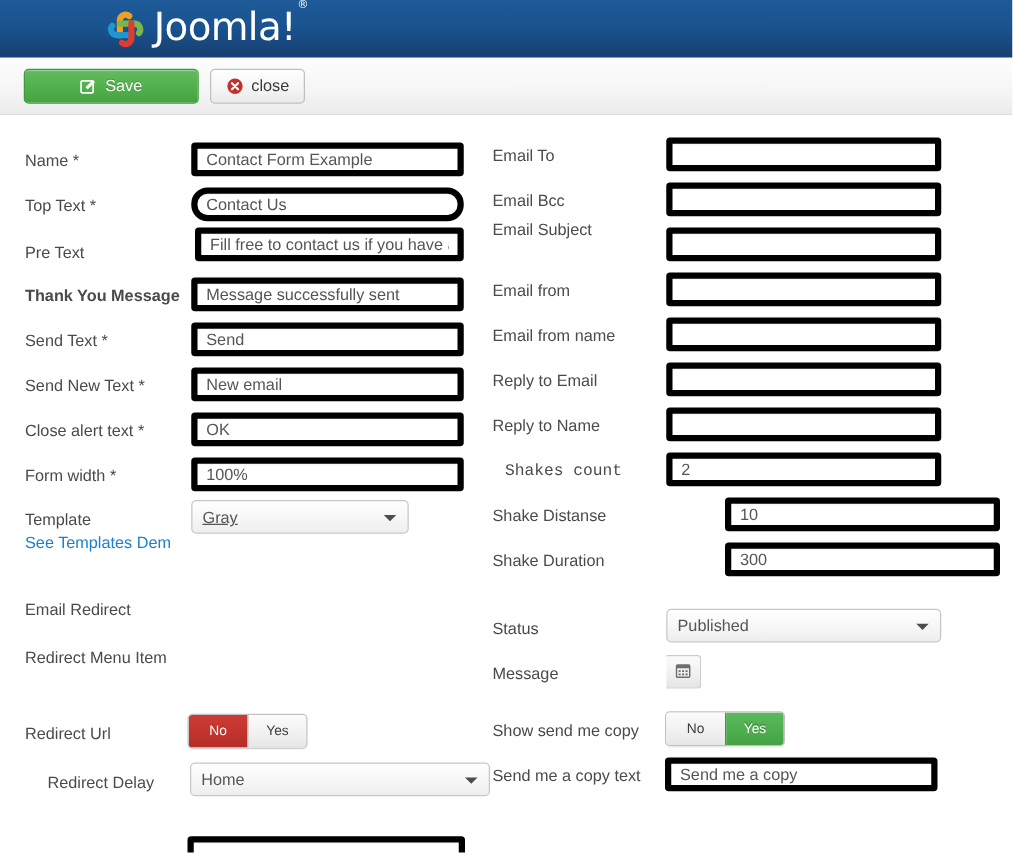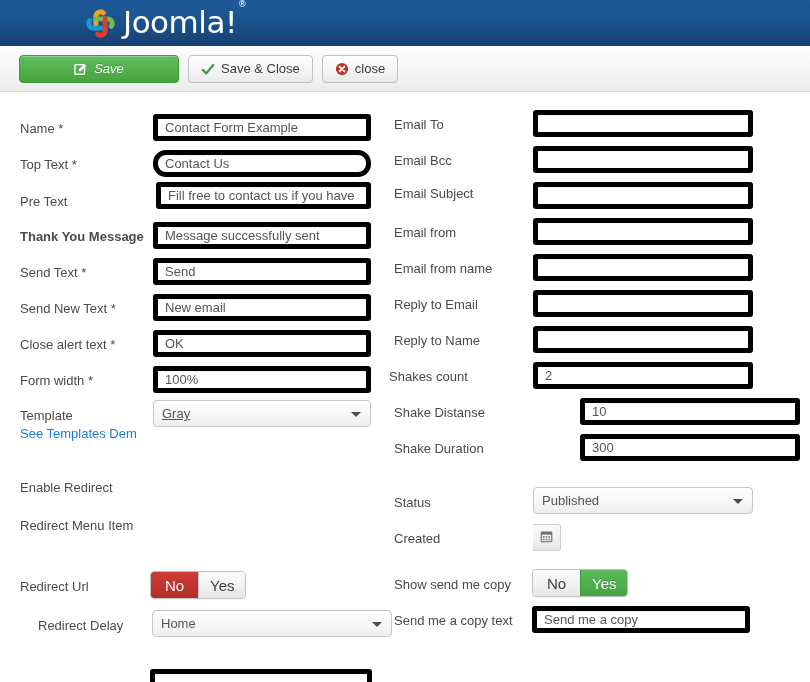--- a/index.html
+++ b/index.html
@@ -60,27 +60,26 @@
     justify-content: center;
     gap: 6px;
     font-size: 13px;
     cursor: pointer;
     padding: 0 12px;
     border: 1px solid #bfbfbf;
     user-select: none;
     white-space: nowrap;
   }
   .tb-btn.primary {
-    width: 160px;
+    width: 140px;
     background: linear-gradient(to bottom, #62bb5e 0%, #51b04c 55%, #45a341 100%);
     border-color: #3f9a3c;
     color: #ffffff;
     text-shadow: 0 -1px 0 rgba(0,0,0,.22);
     box-shadow: inset 0 1px 0 rgba(255,255,255,.3);
-    font-style: italic;
   }
   .tb-btn.light {
     background: linear-gradient(to bottom, #ffffff 0%, #f4f4f4 60%, #e9e9e9 100%);
     color: #3a3a3a;
     box-shadow: inset 0 1px 0 #ffffff;
   }
   .tb-ico { display: inline-flex; align-items: center; }
 
   
   #form-body { position: relative; height: 590px; }
@@ -148,21 +147,21 @@
     overflow: hidden;
     border: 1px solid #c2c2c2;
     height: 28px;
     box-shadow: 0 1px 1px rgba(0,0,0,.05);
   }
   .toggle .opt {
     min-width: 47px;
     display: flex;
     align-items: center;
     justify-content: center;
-    font-size: 15px;
+    font-size: 11px;
     cursor: pointer;
     user-select: none;
     padding: 0 11px;
     background: linear-gradient(to bottom, #fbfbfb 0%, #f0f0f0 60%, #e6e6e6 100%);
     color: #3d3d3d;
   }
   .toggle .opt + .opt { border-left: 1px solid #c8c8c8; }
   .toggle .opt.on-red {
     background: linear-gradient(to bottom, #cf3b34 0%, #c0332d 60%, #b32d28 100%);
     color: #ffffff;
@@ -229,28 +228,20 @@
   <div class="tb-btn primary">
     <span class="tb-ico">
       <svg width="14" height="14" viewBox="0 0 16 16">
         <rect x="1" y="3" width="11" height="11" rx="1.3" fill="none" stroke="#ffffff" stroke-width="1.6"></rect>
         <path d="M7 11 L13.8 4.2 l-2-2 L5 9 Z" fill="#ffffff"></path>
       </svg>
     </span>
     <span>Save</span>
   </div>
 
-  <div class="tb-btn light">
-    <span class="tb-ico">
-      <svg width="14" height="14" viewBox="0 0 16 16">
-        <path d="M2 9 L6 13 L14 3.5" fill="none" stroke="#3c9c38" stroke-width="2.6" stroke-linecap="round" stroke-linejoin="round"></path>
-      </svg>
-    </span>
-    <span>Save &amp; Close</span>
-  </div>
 
   <div class="tb-btn light">
     <span class="tb-ico">
       <svg width="14" height="14" viewBox="0 0 16 16">
         <circle cx="8" cy="8" r="7" fill="#c0332d"></circle>
         <path d="M5.2 5.2 L10.8 10.8 M10.8 5.2 L5.2 10.8" stroke="#ffffff" stroke-width="2" stroke-linecap="round"></path>
       </svg>
     </span>
     <span>close</span>
   </div>
@@ -313,32 +304,32 @@
       <span class="lbl">Form width *</span>
     </div>
     <div class="ctl" style="top:274px; left:153px;">
       <input class="txt" style="width: 218px;" value="100%">
     </div>
 
     <div class="row" style="top:308px; left:20px;">
       <span class="lbl">Template</span>
     </div>
     <div class="ctl" style="top:308px; left:153px;">
-      <div class="sel" style="width:218px;text-decoration:underline;">
+      <div class="sel" style="width:174px;text-decoration:underline;">
         <span>Gray</span>
         <span class="arw"></span>
       </div>
     </div>
 
     <div class="ctl" style="top:334px; left:20px;">
       <a class="link">See Templates Dem</a>
     </div>
 
     <div class="row" style="top:380px; left:20px;">
-      <span class="lbl">Enable Redirect</span>
+      <span class="lbl">Email Redirect</span>
     </div>
     <div class="ctl" style="top:479px; left:150px;">
       <div class="toggle">
         <div class="opt on-red">No</div>
         <div class="opt">Yes</div>
       </div>
     </div>
 
     <div class="row" style="top:418px; left:20px;">
       <span class="lbl">Redirect Menu Item</span>
@@ -372,21 +363,21 @@
       <input class="txt" style="width: 220px;" value="">
     </div>
 
     <div class="row" style="top:53px; left:6px;">
       <span class="lbl">Email Bcc</span>
     </div>
     <div class="ctl" style="top:54px; left:145px;">
       <input class="txt" style="width: 220px;" value="">
     </div>
 
-    <div class="row" style="top:86px; left:6px;">
+    <div class="row" style="top:76px; left:6px;">
       <span class="lbl">Email Subject</span>
     </div>
     <div class="ctl" style="top:90px; left:145px;">
       <input class="txt" style="width: 220px;" value="">
     </div>
 
     <div class="row" style="top:125px; left:6px;">
       <span class="lbl">Email from</span>
     </div>
     <div class="ctl" style="top:126px; left:145px;">
@@ -407,21 +398,21 @@
       <input class="txt" style="width: 220px;" value="">
     </div>
 
     <div class="row" style="top:233px; left:6px;">
       <span class="lbl">Reply to Name</span>
     </div>
     <div class="ctl" style="top:234px; left:145px;">
       <input class="txt" style="width: 220px;" value="">
     </div>
 
-    <div class="row" style="top:269px; left:1px;">
+    <div class="row" style="top:269px; left:16px;font-family:Liberation Mono, monospace;">
       <span class="lbl">Shakes count</span>
     </div>
     <div class="ctl" style="top:270px; left:145px;">
       <input class="txt" style="width: 220px;" value="2">
     </div>
 
     <div class="row" style="top:305px; left:6px;">
       <span class="lbl">Shake Distanse</span>
     </div>
     <div class="ctl" style="top:306px; left:145px;padding-left:47px;">
@@ -439,21 +430,21 @@
       <span class="lbl">Status</span>
     </div>
     <div class="ctl" style="top:395px; left:145px;">
       <div class="sel" style="width:220px;">
         <span>Published</span>
         <span class="arw"></span>
       </div>
     </div>
 
     <div class="row" style="top:431px; left:6px;">
-      <span class="lbl">Created</span>
+      <span class="lbl">Message</span>
     </div>
     <div class="ctl" style="top:432px; left:145px;">
       <div class="date-group">
         <div class="cal-btn">
           <span>
             <svg width="13" height="13" viewBox="0 0 16 16">
               <rect x="1.5" y="2.5" width="13" height="12" rx="1" fill="none" stroke="#6e6e6e" stroke-width="1.4"></rect>
               <rect x="1.5" y="2.5" width="13" height="3.2" fill="#6e6e6e"></rect>
               <rect x="3.6" y="7.6" width="2" height="1.8" fill="#6e6e6e"></rect>
               <rect x="7" y="7.6" width="2" height="1.8" fill="#6e6e6e"></rect>

